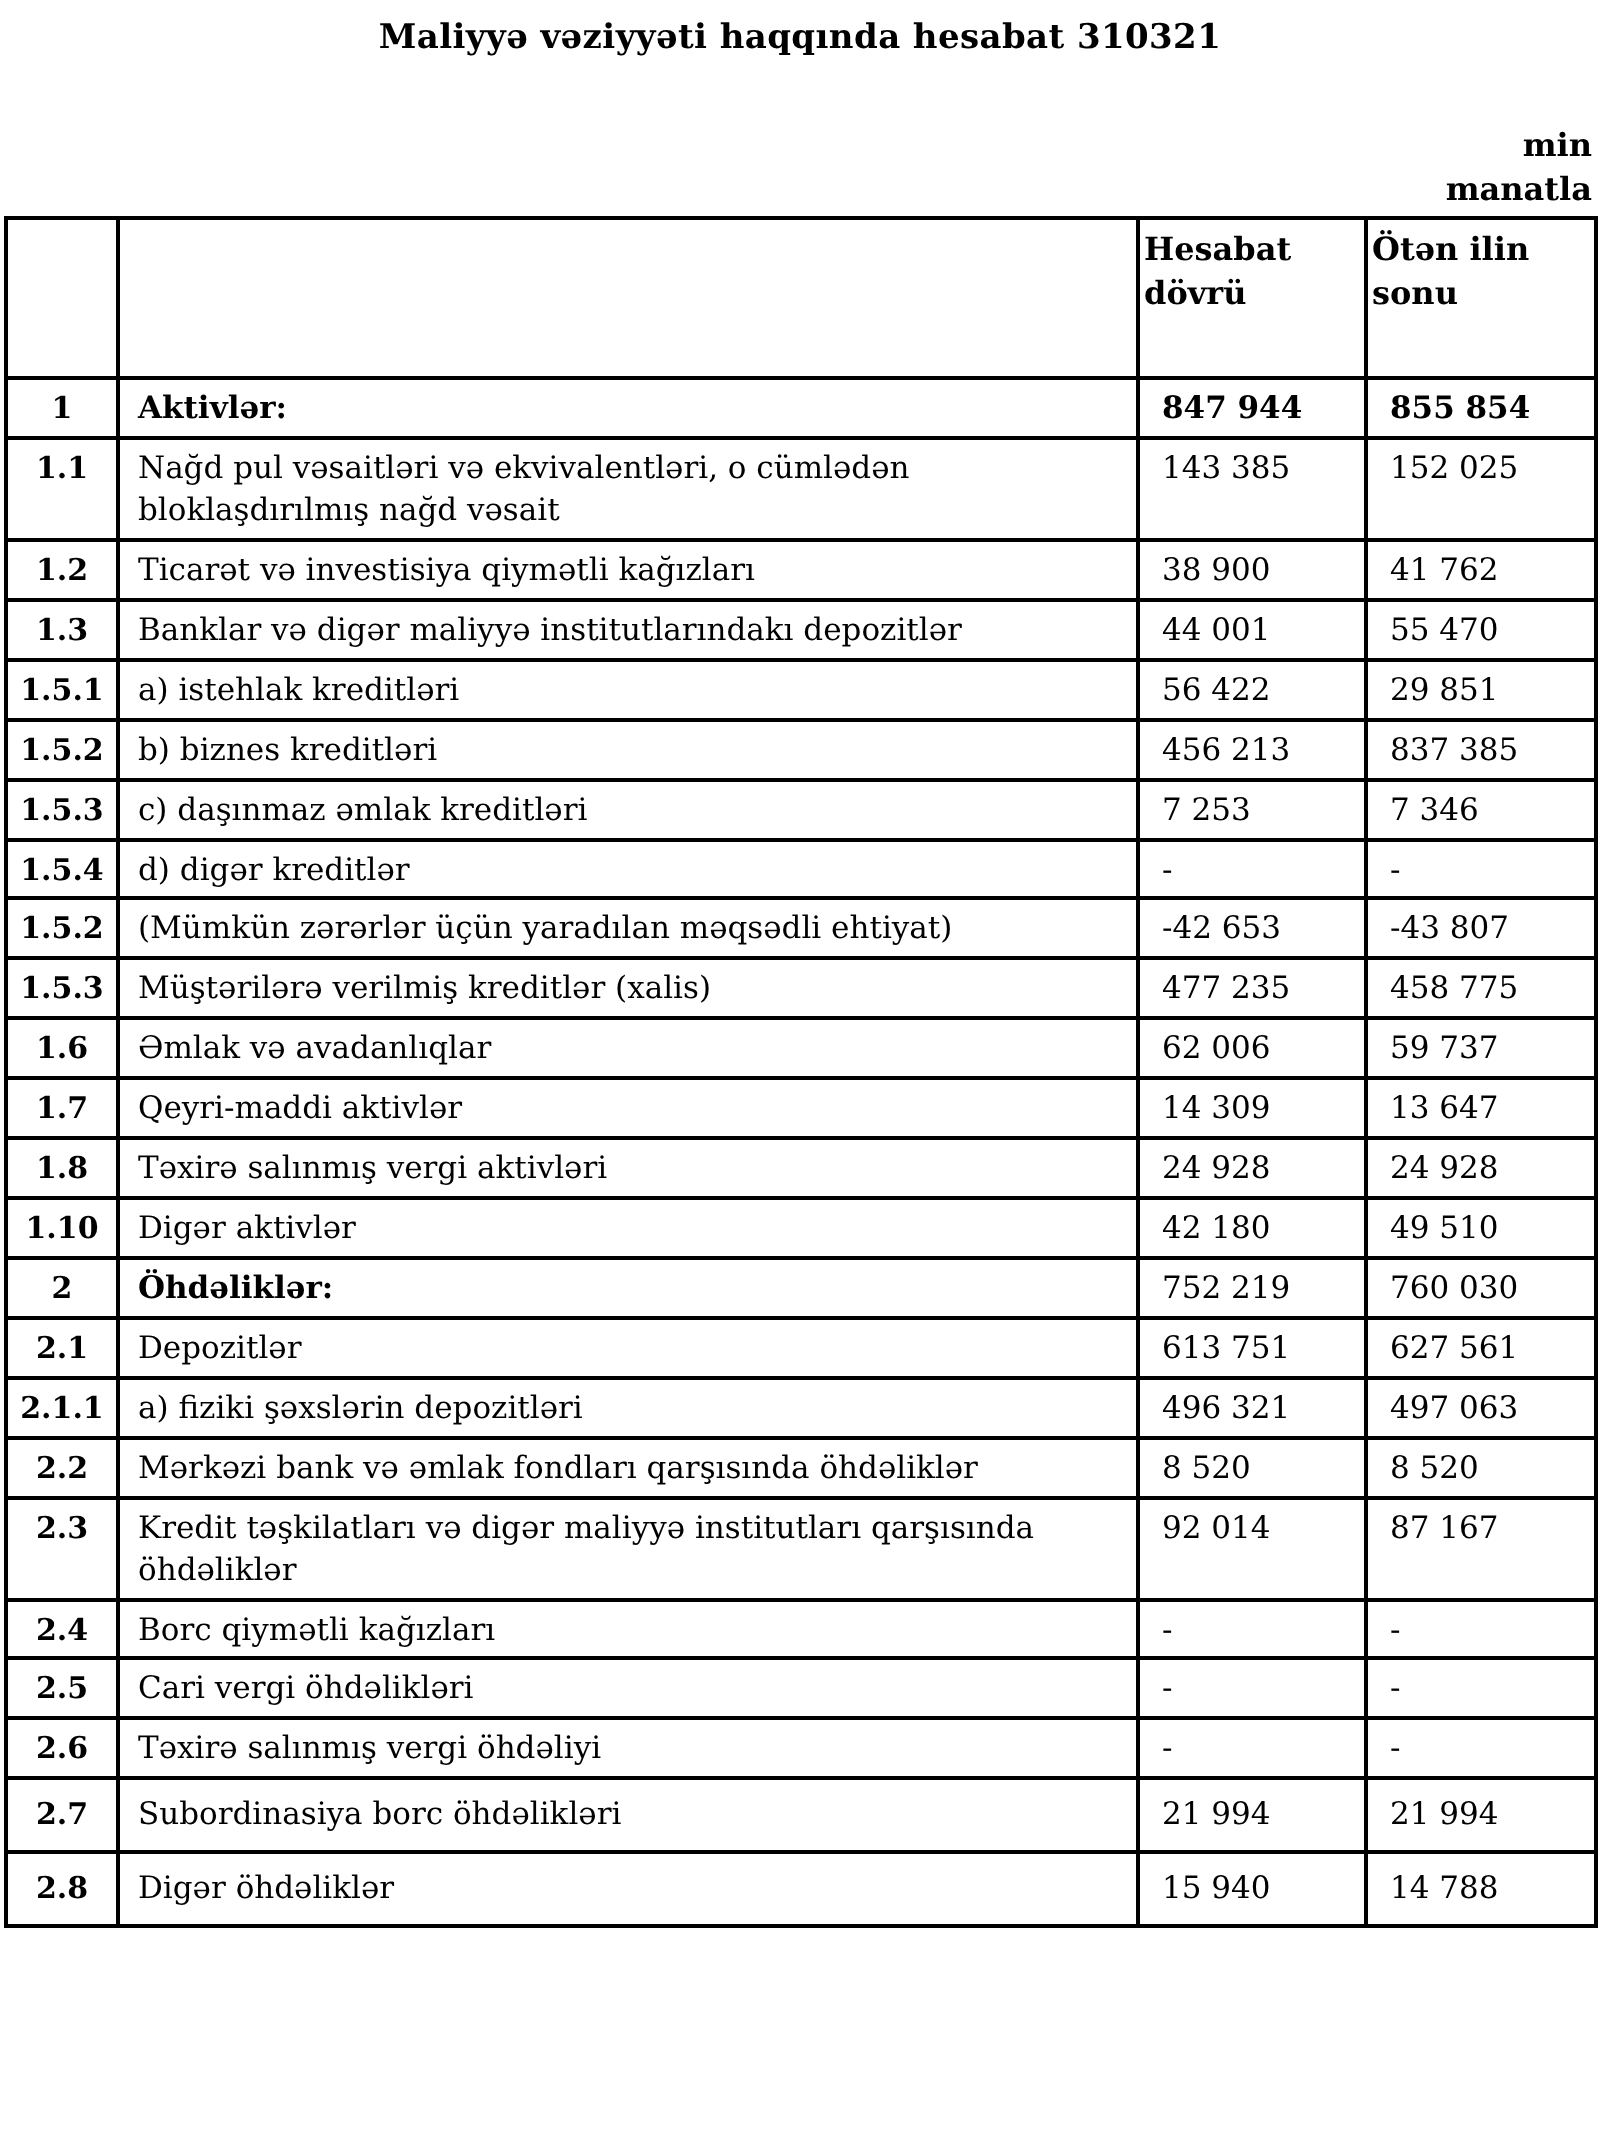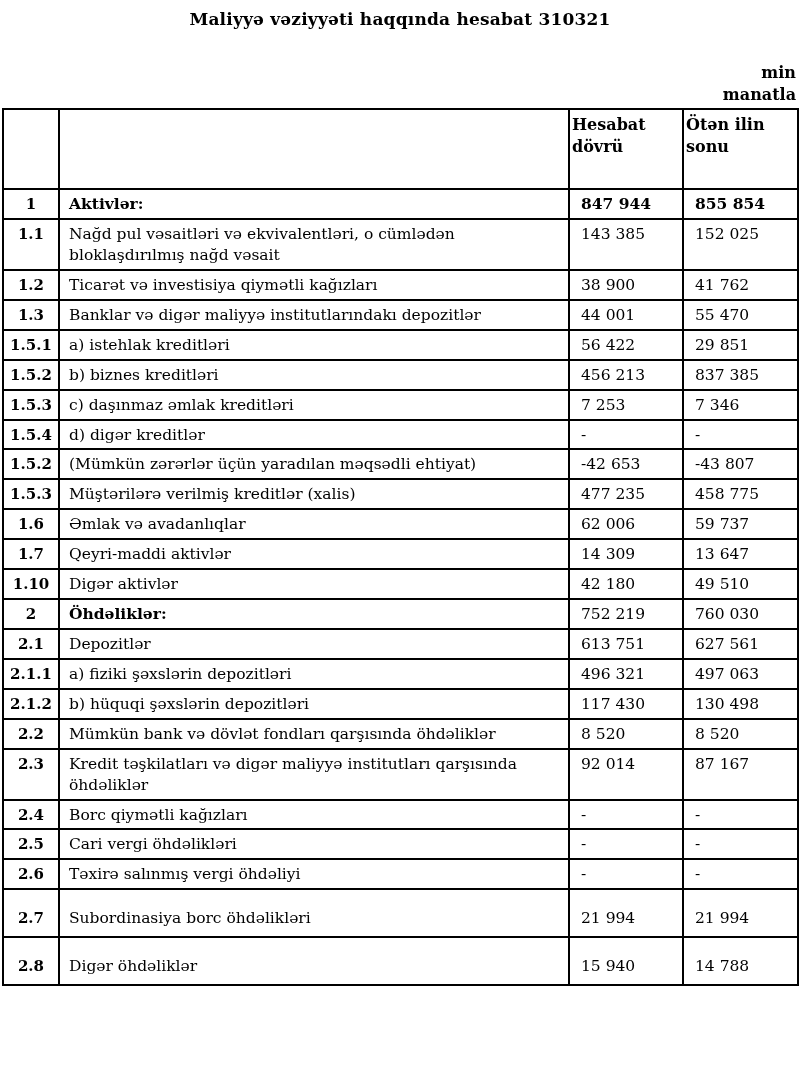--- a/index.html
+++ b/index.html
@@ -63,21 +63,21 @@
     padding: 4px 1px 3px 1px;
     font-size: 15px;
   }
   td.cell-label {
     padding: 4px 8px 3px 9px;
   }
   td.cell-val {
     padding: 4px 6px 3px 11px;
   }
   td.bold { font-weight: bold; }
-  tbody tr:nth-last-child(-n+2) td { padding-top: 18px; padding-bottom: 7px; }
+  tbody tr:nth-last-child(-n+2) td { padding-top: 7px; padding-bottom: 7px; }
 </style>
 </head>
 <body>
 
 <div class="page">
   <h1 class="title">Maliyyə vəziyyəti haqqında hesabat 310321</h1>
 
   <div class="unit-note">
     <div>min</div>
     <div>manatla</div>
@@ -165,20 +165,26 @@
           <td class="cell-val">62 006</td>
           <td class="cell-val">59 737</td>
         </tr>
         <tr>
           <td class="cell-num bold">1.7</td>
           <td class="cell-label">Qeyri-maddi aktivlər</td>
           <td class="cell-val">14 309</td>
           <td class="cell-val">13 647</td>
         </tr>
         <tr>
+          <td class="cell-num bold">1.8</td>
+          <td class="cell-label">Təxirə salınmış vergi aktivləri</td>
+          <td class="cell-val">24 928</td>
+          <td class="cell-val">24 928</td>
+        </tr>
+        <tr>
           <td class="cell-num bold">1.10</td>
           <td class="cell-label">Digər aktivlər</td>
           <td class="cell-val">42 180</td>
           <td class="cell-val">49 510</td>
         </tr>
         <tr>
           <td class="cell-num bold">2</td>
           <td class="cell-label bold">Öhdəliklər:</td>
           <td class="cell-val">752 219</td>
           <td class="cell-val">760 030</td>
@@ -189,28 +195,22 @@
           <td class="cell-val">613 751</td>
           <td class="cell-val">627 561</td>
         </tr>
         <tr>
           <td class="cell-num bold">2.1.1</td>
           <td class="cell-label">a) fiziki şəxslərin depozitləri</td>
           <td class="cell-val">496 321</td>
           <td class="cell-val">497 063</td>
         </tr>
         <tr>
-          <td class="cell-num bold">2.1.2</td>
-          <td class="cell-label">b) hüquqi şəxslərin depozitləri</td>
-          <td class="cell-val">117 430</td>
-          <td class="cell-val">130 498</td>
-        </tr>
-        <tr>
           <td class="cell-num bold">2.2</td>
-          <td class="cell-label">Mümkün bank və dövlət fondları qarşısında öhdəliklər</td>
+          <td class="cell-label">Mərkəzi bank və əmlak fondları qarşısında öhdəliklər</td>
           <td class="cell-val">8 520</td>
           <td class="cell-val">8 520</td>
         </tr>
         <tr>
           <td class="cell-num bold">2.3</td>
           <td class="cell-label">Kredit təşkilatları və digər maliyyə institutları qarşısında öhdəliklər</td>
           <td class="cell-val">92 014</td>
           <td class="cell-val">87 167</td>
         </tr>
         <tr>

